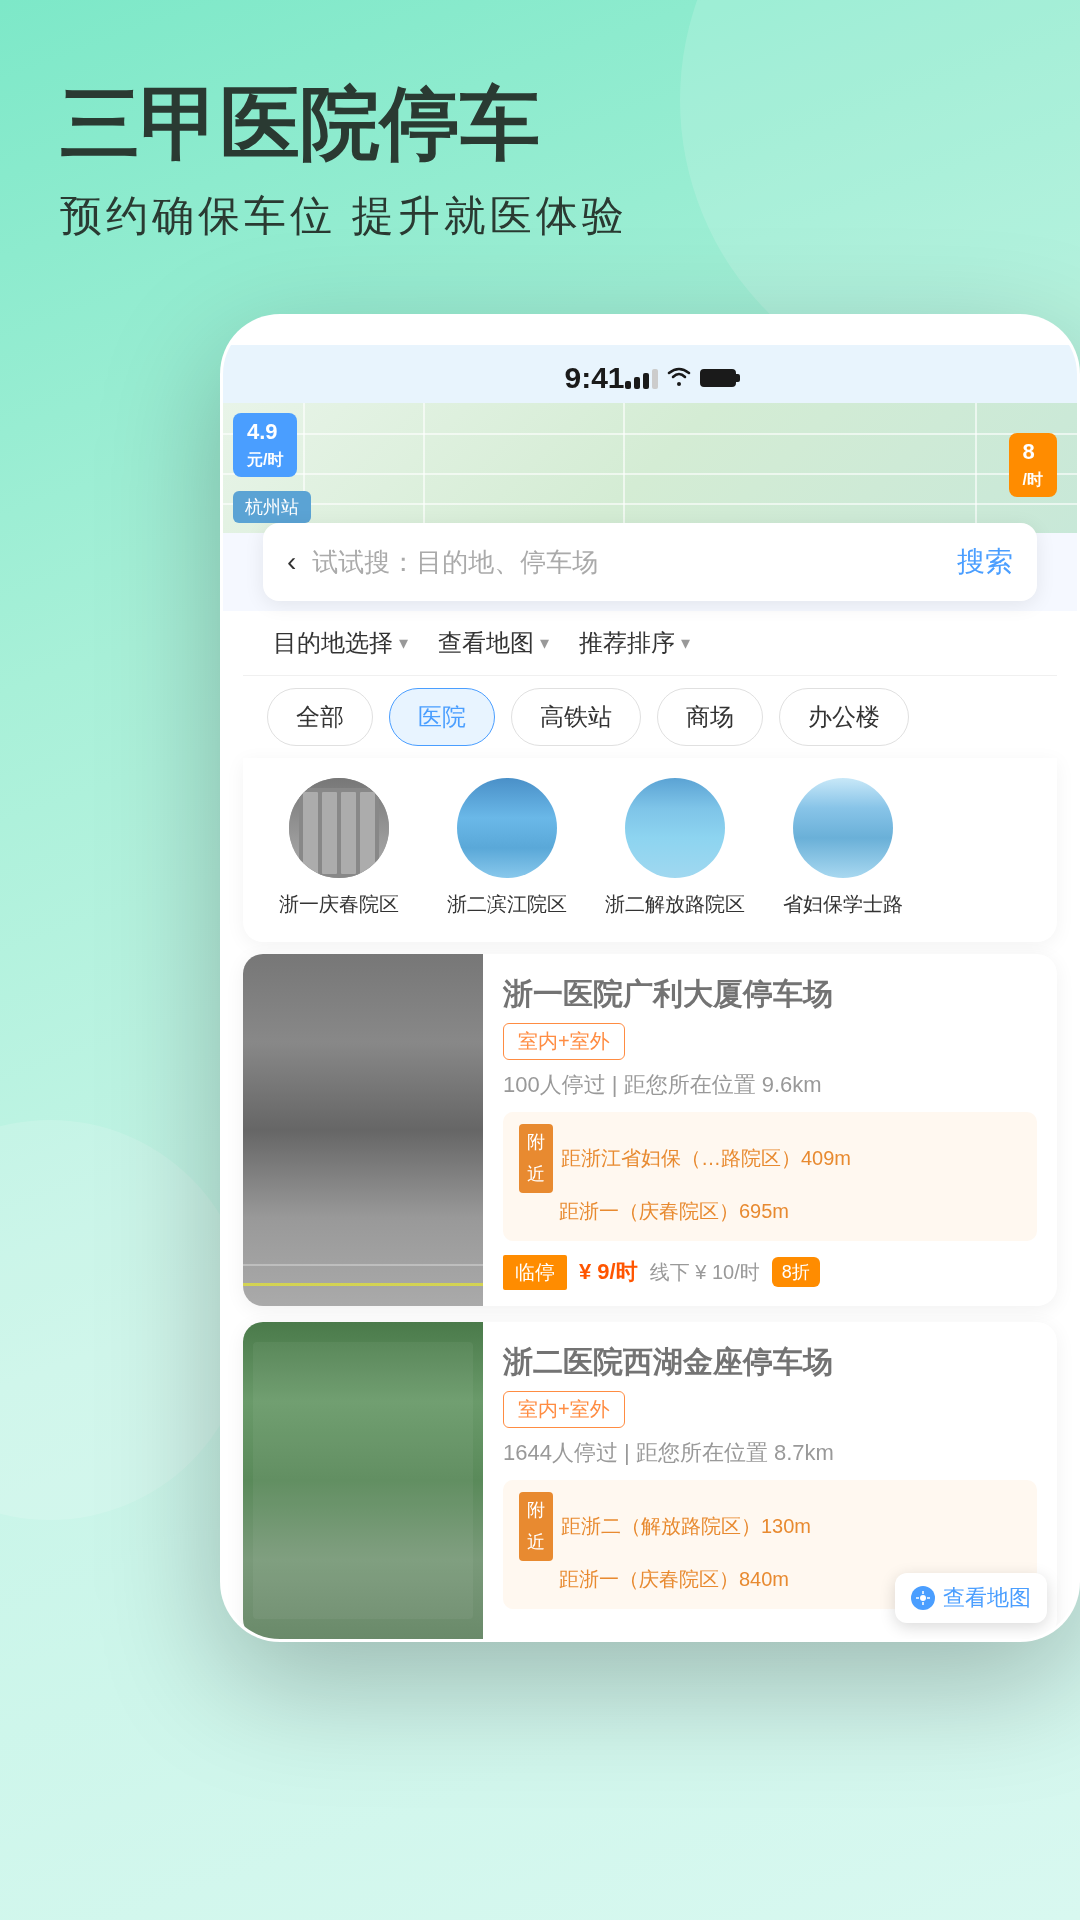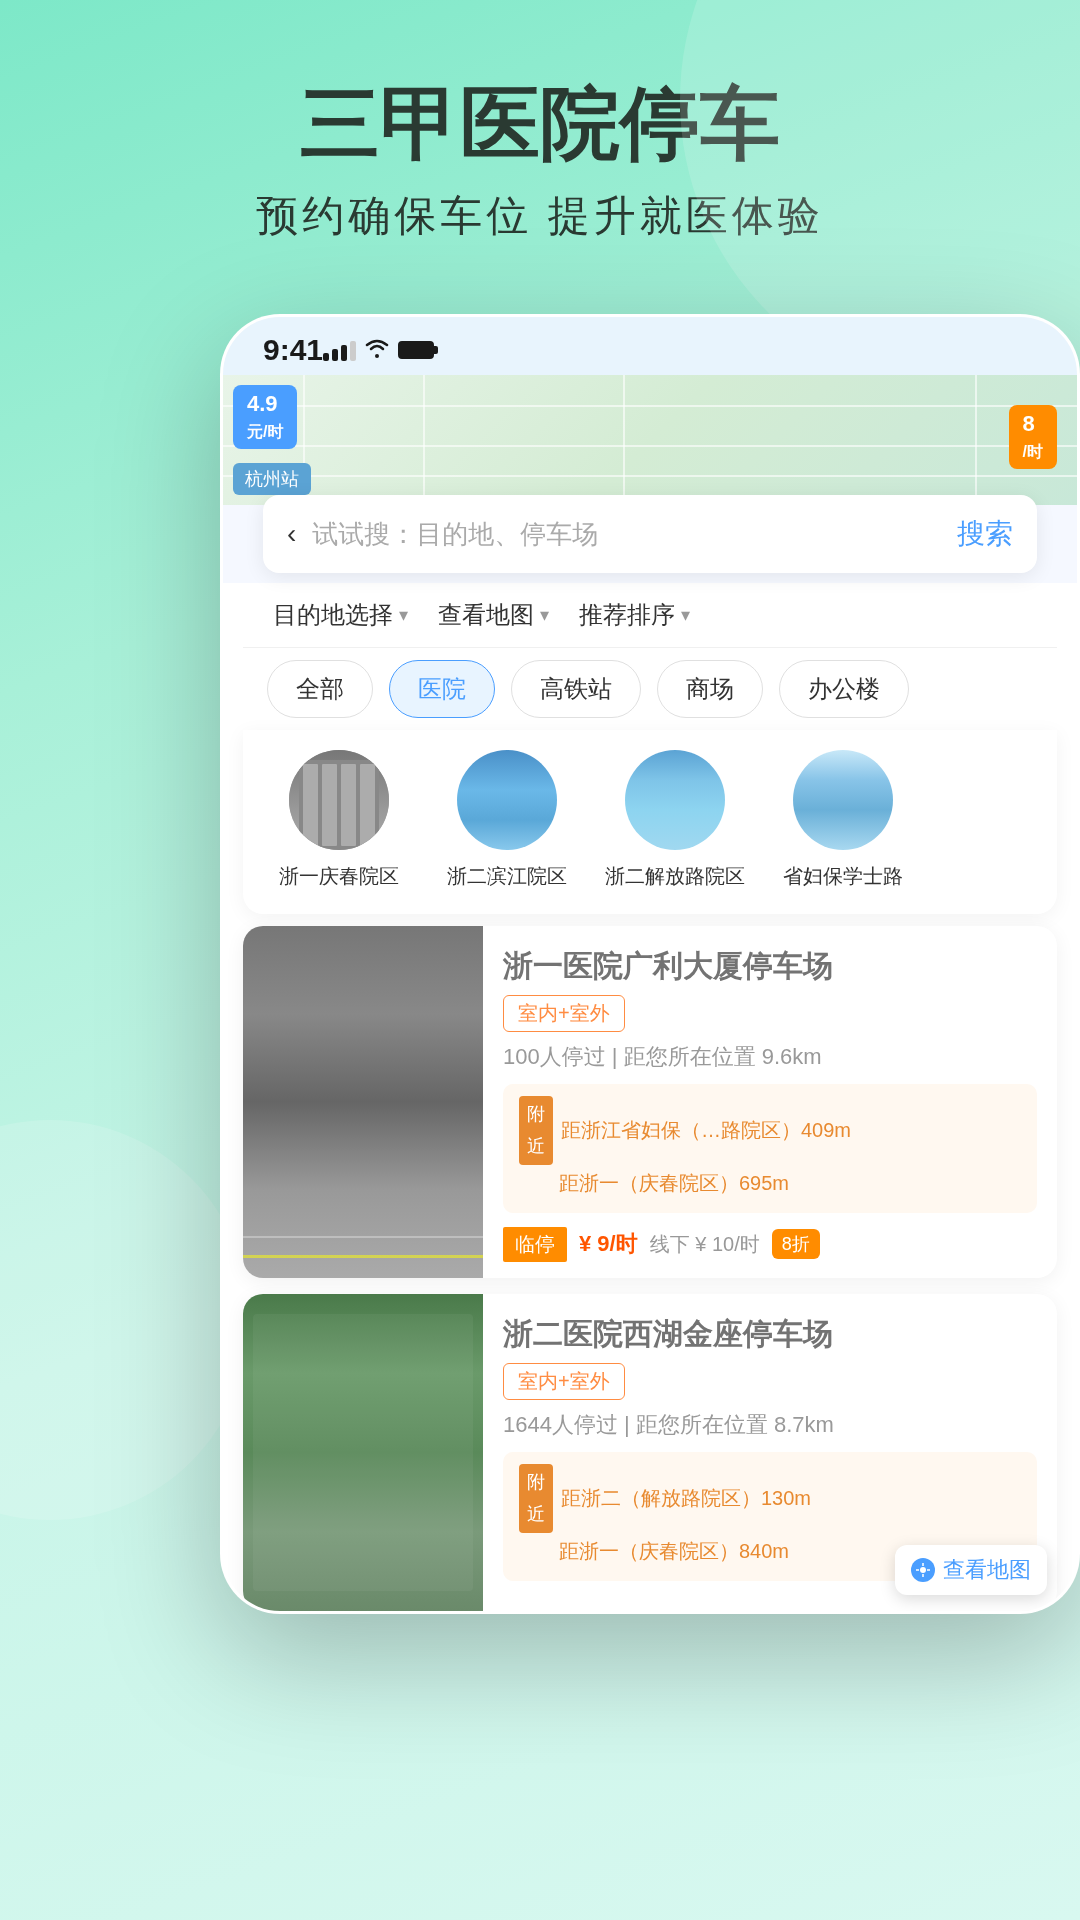--- a/index.html
+++ b/index.html
@@ -21,21 +21,20 @@
     }
     .bg-circle {
       position: absolute;
       border-radius: 50%;
       background: rgba(255,255,255,0.15);
     }
 
     
     .header-area {
       padding: 80px 60px 40px 60px;
-      text-align: center;
     }
     .main-title {
       font-size: 80px;
       font-weight: 900;
       color: #2a3a32;
       line-height: 1.1;
       margin-bottom: 20px;
     }
     .sub-title {
       font-size: 42px;
@@ -57,24 +56,25 @@
       border-radius: 60px;
       overflow: hidden;
       box-shadow: 0 40px 120px rgba(0,0,0,0.25);
       position: relative;
       border: 3px solid rgba(255,255,255,0.8);
     }
 
     
     .status-bar {
       display: flex;
-      justify-content: flex-start;
+      justify-content: center;
       align-items: center;
       padding: 16px 40px 8px;
       background: #e8f4fd;
+      margin-top: 28px;
     }
     .status-time {
       font-size: 30px;
       font-weight: 700;
       color: #1a1a1a;
     }
     .status-icons {
       display: flex;
       align-items: center;
       gap: 8px;

